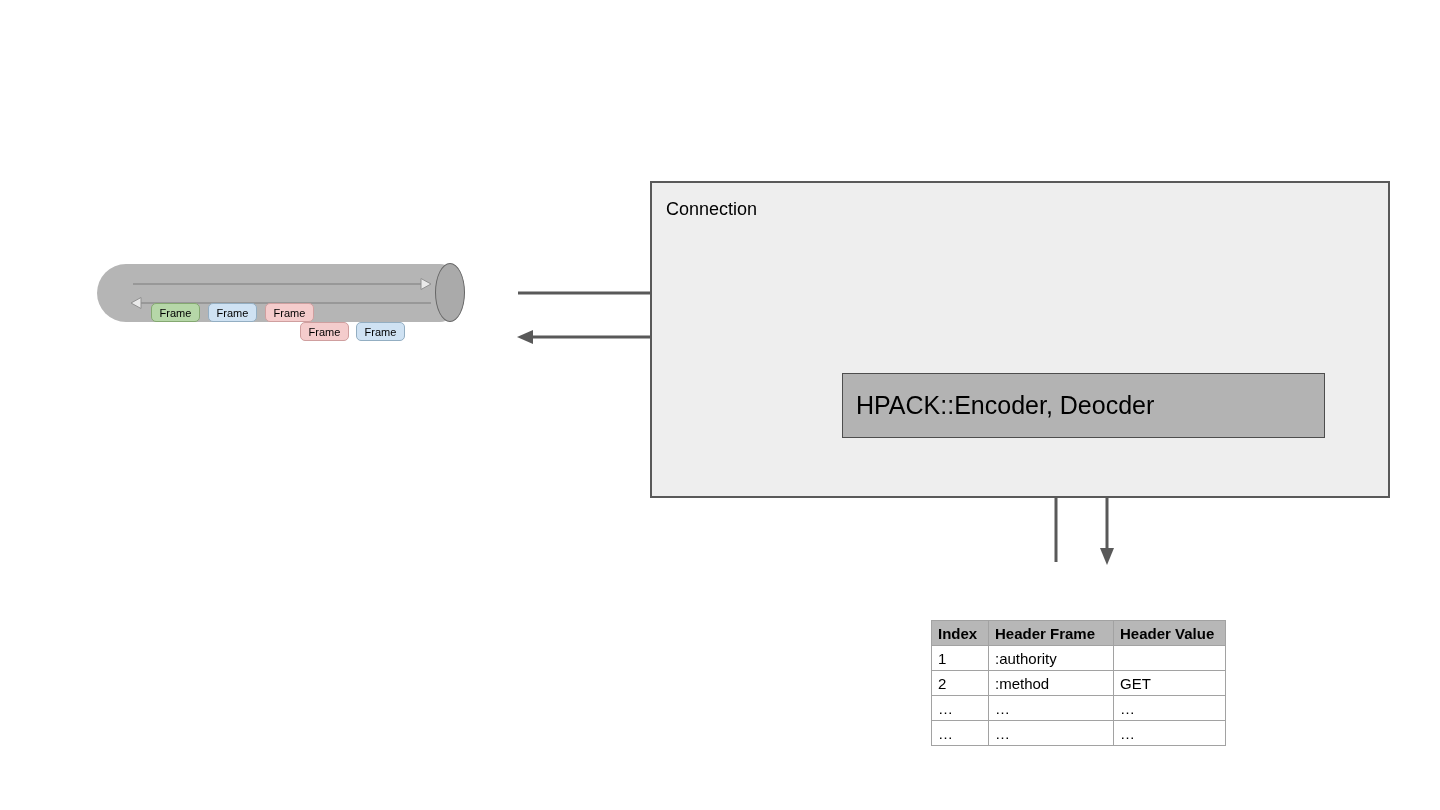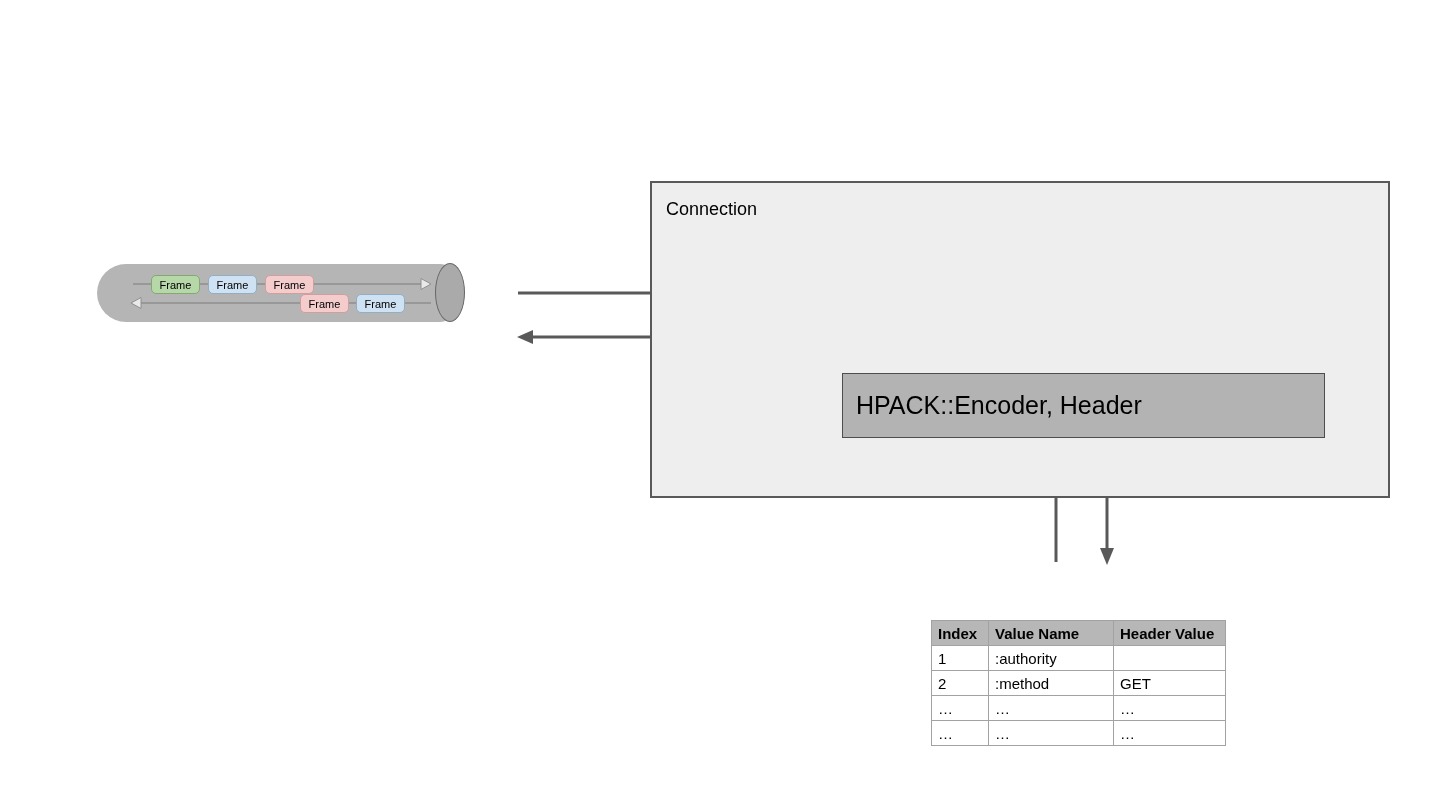--- a/index.html
+++ b/index.html
@@ -32,20 +32,21 @@
   }
 
   .frame-chip {
     position: absolute;
     width: 49px; height: 19px;
     border-radius: 5px;
     display: flex; align-items: center; justify-content: center;
     font-size: 11px;
     color: #000;
     border: 1px solid #888;
+    margin-top: 28px;
   }
   .frame-green { background: var(--frame-green-fill); border-color: var(--frame-green-border); }
   .frame-blue  { background: var(--frame-blue-fill);  border-color: var(--frame-blue-border); }
   .frame-pink  { background: var(--frame-pink-fill);  border-color: var(--frame-pink-border); }
 
   
   .connection-box {
     position: absolute;
     left: 650px; top: 181px;
     width: 740px; height: 317px;
@@ -147,34 +148,34 @@
 
   <div class="frame-chip frame-green" style="left:151px; top:275px;">Frame</div>
   <div class="frame-chip frame-blue" style="left:208px; top:275px;">Frame</div>
   <div class="frame-chip frame-pink" style="left:265px; top:275px;">Frame</div>
   <div class="frame-chip frame-pink" style="left:300px; top:294px;">Frame</div>
   <div class="frame-chip frame-blue" style="left:356px; top:294px;">Frame</div>
 
   <div class="connection-box">
     <div class="connection-title">Connection</div>
     <div class="inner-box hpack-box">
-      <span>HPACK::Encoder, Header</span>
+      <span>HPACK::Encoder, Deocder</span>
     </div>
   </div>
 
   <table class="header-table">
     <colgroup>
       <col class="col-index">
         <col class="col-name">
         <col class="col-value">
     </colgroup>
     <thead>
       <tr>
         <th>Index</th>
-        <th>Value Name</th>
+        <th>Header Frame</th>
         <th>Header Value</th>
       </tr>
     </thead>
     <tbody>
       <tr>
         <td>1</td>
         <td>:authority</td>
         <td></td>
       </tr>
       <tr>

